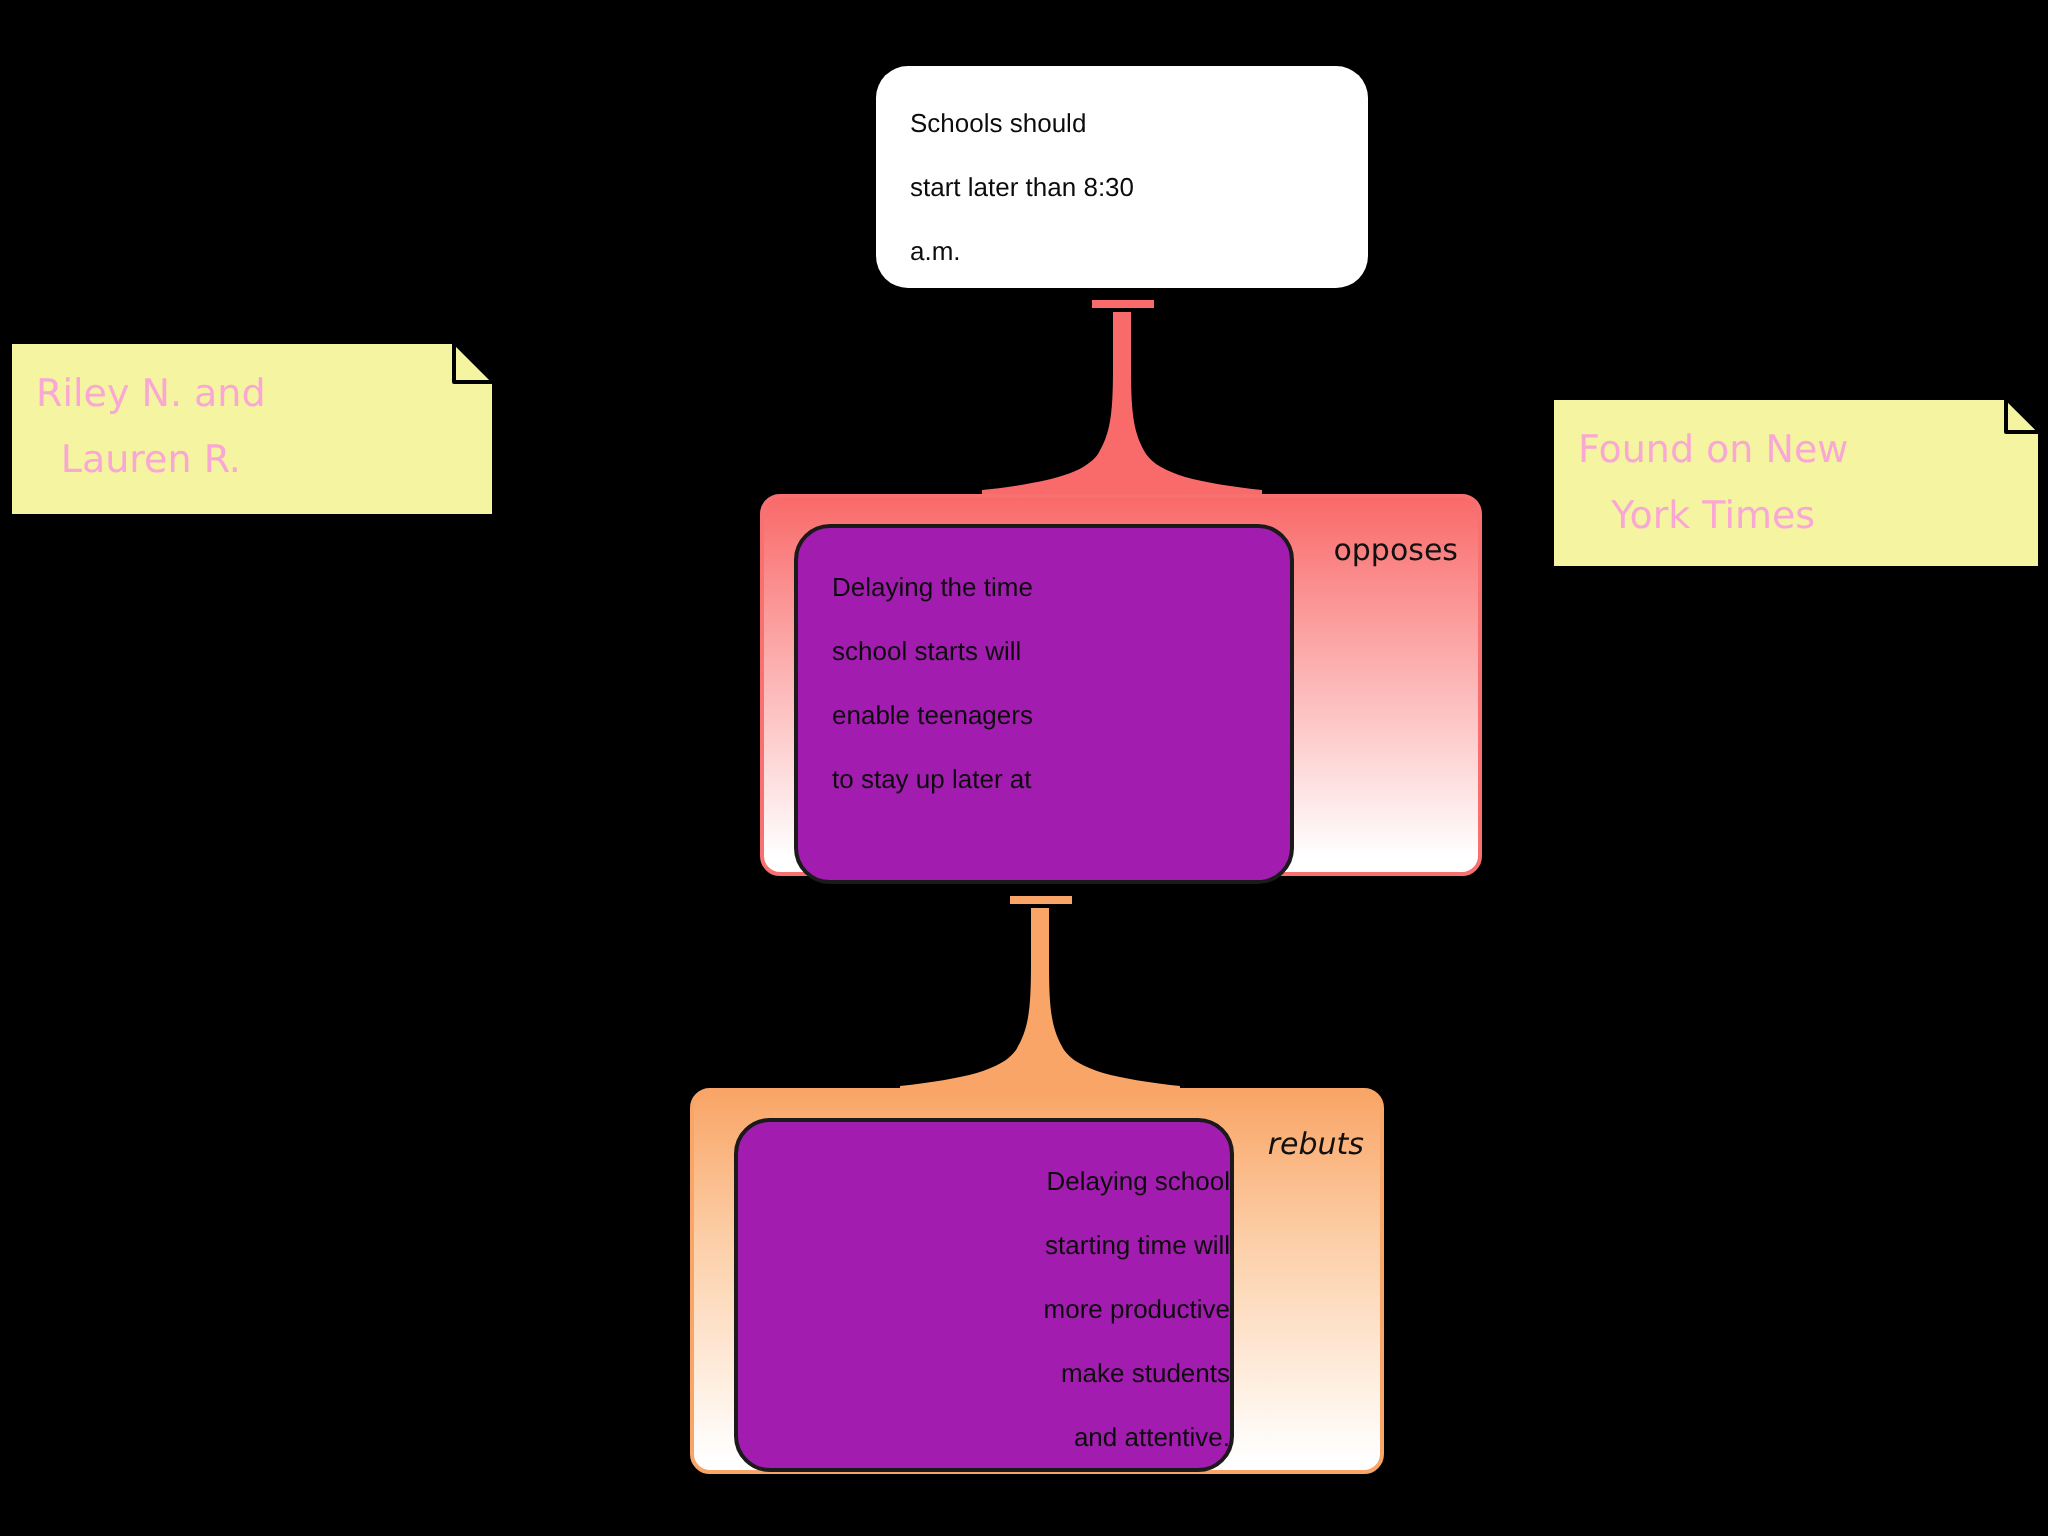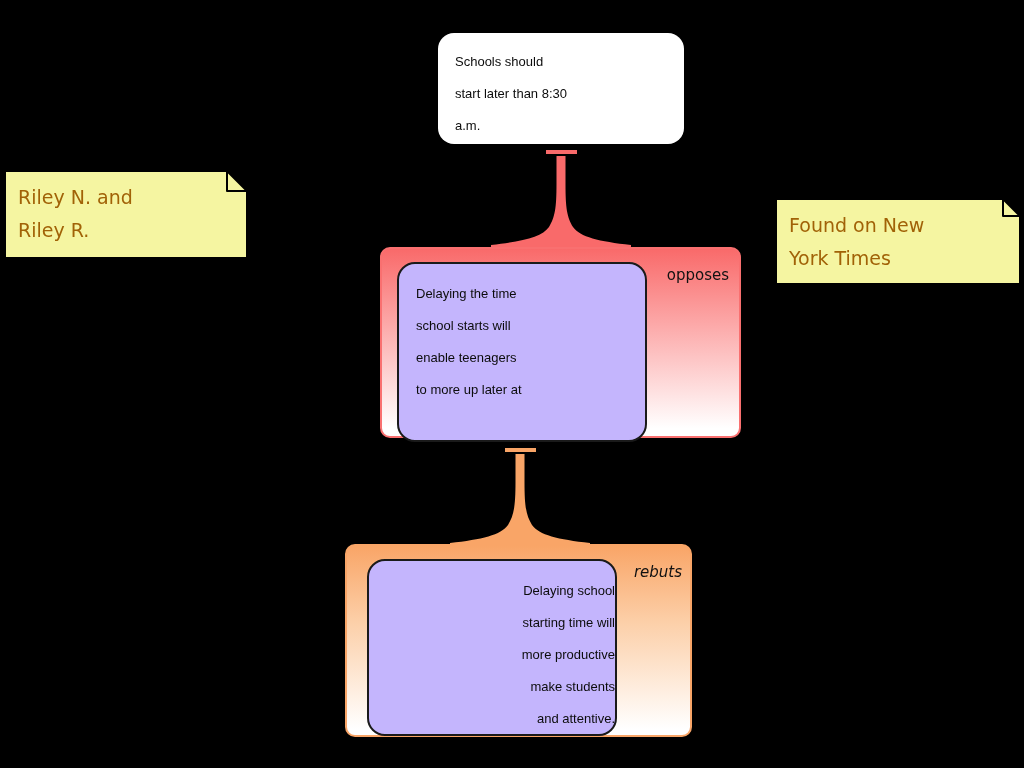--- a/index.html
+++ b/index.html
@@ -27,41 +27,41 @@
     background:linear-gradient(to bottom,#f9a567 0%,#fccfa8 40%,#ffffff 97%);
   }
   .panel-label{
     position:absolute;top:17px;font-family:"DejaVu Sans",sans-serif;
     font-size:15px;color:#111;
   }
   .panel.opposes .panel-label{right:10px;}
   .panel.rebuts .panel-label{right:8px;font-style:italic;}
   
   .reason-node{
-    position:absolute;background:#c4b5fd;border:2px solid #1a1a1a;border-radius:18px;
+    position:absolute;background:#a21caf;border:2px solid #1a1a1a;border-radius:18px;
     box-sizing:border-box;padding:14px 0 0 17px;
   }
   .reason-node.opposes-reason{left:397px;top:262px;width:250px;height:180px;}
   .reason-node.rebuts-reason{left:367px;top:559px;width:250px;height:177px;text-align:right;}
   
   .conn-bar{position:absolute;height:4px;width:31px;}
   .conn-bar.red{left:546px;top:150px;}
   .conn-bar.orange{left:505px;top:448px;}
   .trumpet{position:absolute;width:140px;height:92px;}
   .trumpet.red{left:491px;top:156px;}
   .trumpet.orange{left:450px;top:454px;}
   
   .sticky{position:absolute;}
   .sticky.authors{left:4px;top:170px;width:244px;height:89px;}
   .sticky.source{left:775px;top:198px;width:246px;height:87px;text-decoration:underline;}
   .sticky svg{position:absolute;left:0;top:0;}
   .sticky-text{
     position:absolute;left:14px;top:11px;
     font-family:"DejaVu Sans",sans-serif;font-size:19px;line-height:33px;
-    color:#a16207;white-space:nowrap;
+    color:#f9a8d4;white-space:nowrap;text-align:center;
   }
 </style>
 </head>
 <body>
 
 <div class="stage">
 
   <div class="claim-node">
     <div class="node-text">
         <div>Schools should</div>
@@ -78,21 +78,21 @@
   </div>
 
   <div class="panel opposes">
     <div class="panel-label">opposes</div>
   </div>
   <div class="reason-node opposes-reason">
     <div class="node-text">
         <div>Delaying the time</div>
         <div>school starts will</div>
         <div>enable teenagers</div>
-        <div>to more up later at</div>
+        <div>to stay up later at</div>
       </div>
   </div>
 
   <div class="connector">
     <div class="conn-bar orange" style="background: rgb(249, 165, 103);"></div>
     <svg class="trumpet orange" viewBox="0 0 140 92">
       <path d="M65.5,0 L74.5,0 L74.5,28 C74.5,52 76,61 82,71 C89,81 108,85.5 140,89 L140,92 L0,92 L0,89 C32,85.5 51,81 58,71 C64,61 65.5,52 65.5,28 Z" fill="#F9A567"></path>
     </svg>
   </div>
 
@@ -109,21 +109,21 @@
       </div>
   </div>
 
   <div class="sticky authors">
     <svg width="244" height="89" viewBox="0 0 244 89">
       <path d="M1,1 H223 L243,21 V88 H1 Z" stroke="#000" stroke-width="2" fill="#F5F5A1"></path>
       <path d="M223,1 L243,21 H223 Z" stroke="#000" stroke-width="2" stroke-linejoin="round" fill="#F5F5A1"></path>
     </svg>
     <div class="sticky-text">
         <div>Riley N. and</div>
-        <div>Riley R.</div>
+        <div>Lauren R.</div>
       </div>
   </div>
 
   <div class="sticky source">
     <svg width="246" height="87" viewBox="0 0 246 87">
       <path d="M1,1 H228 L245,18 V86 H1 Z" stroke="#000" stroke-width="2" fill="#F5F5A1"></path>
       <path d="M228,1 L245,18 H228 Z" stroke="#000" stroke-width="2" stroke-linejoin="round" fill="#F5F5A1"></path>
     </svg>
     <div class="sticky-text">
         <div>Found on New</div>

